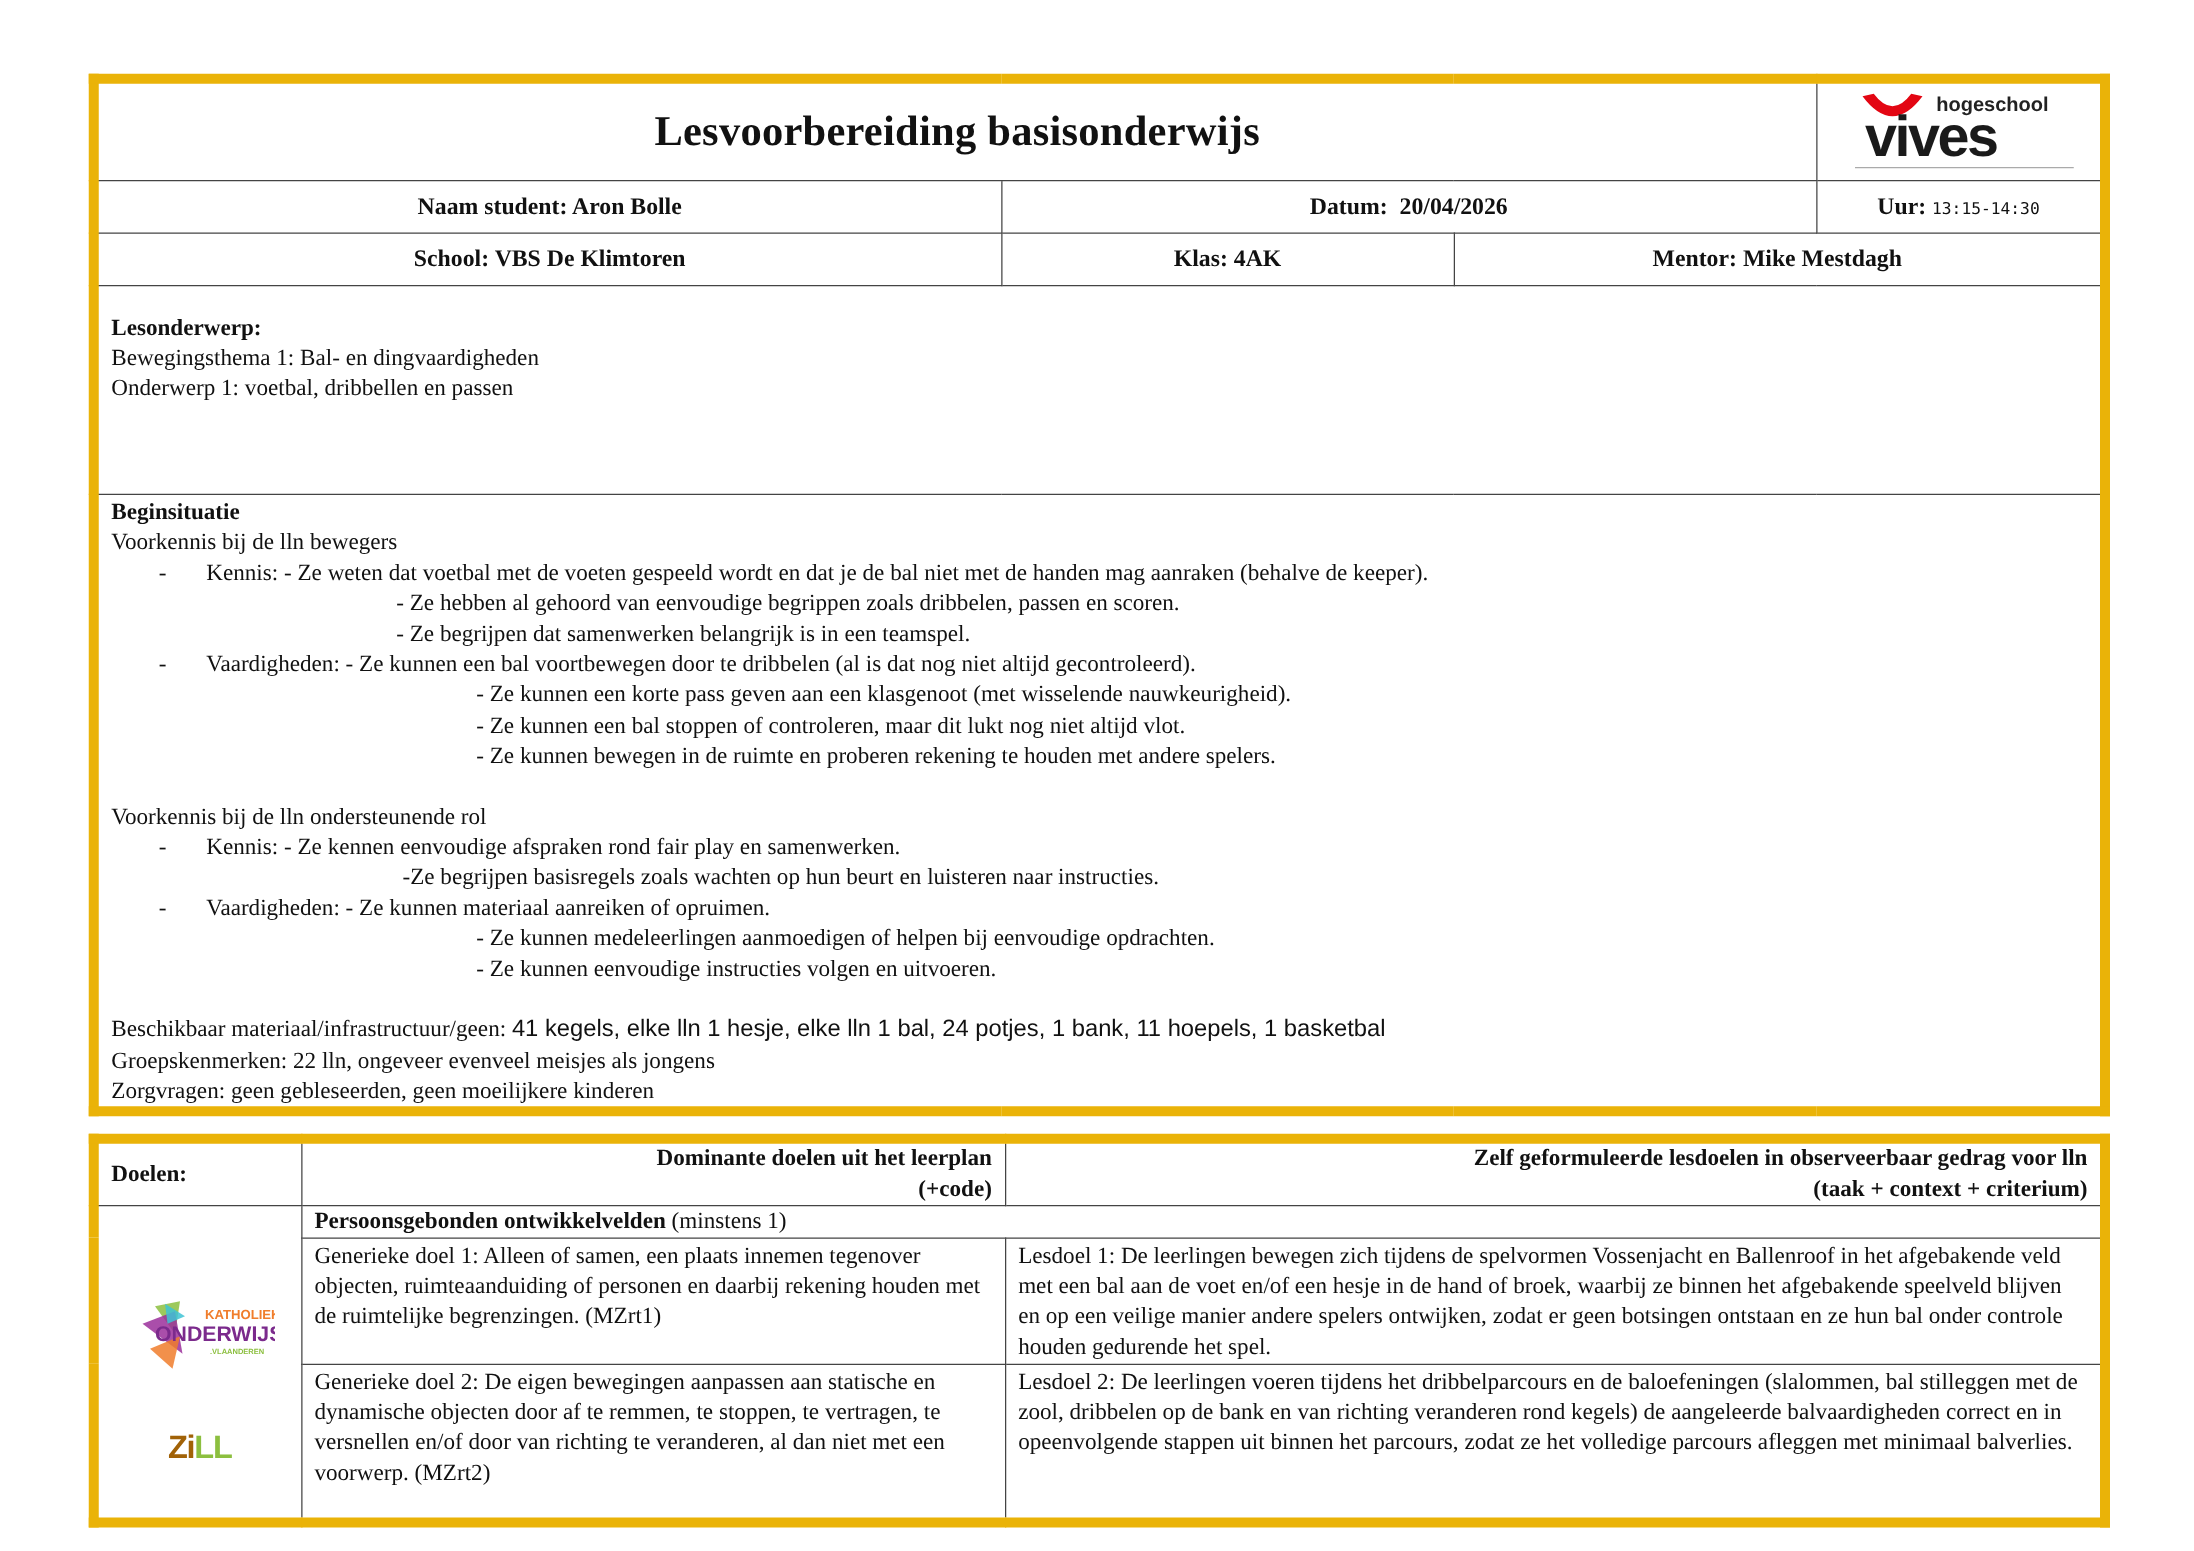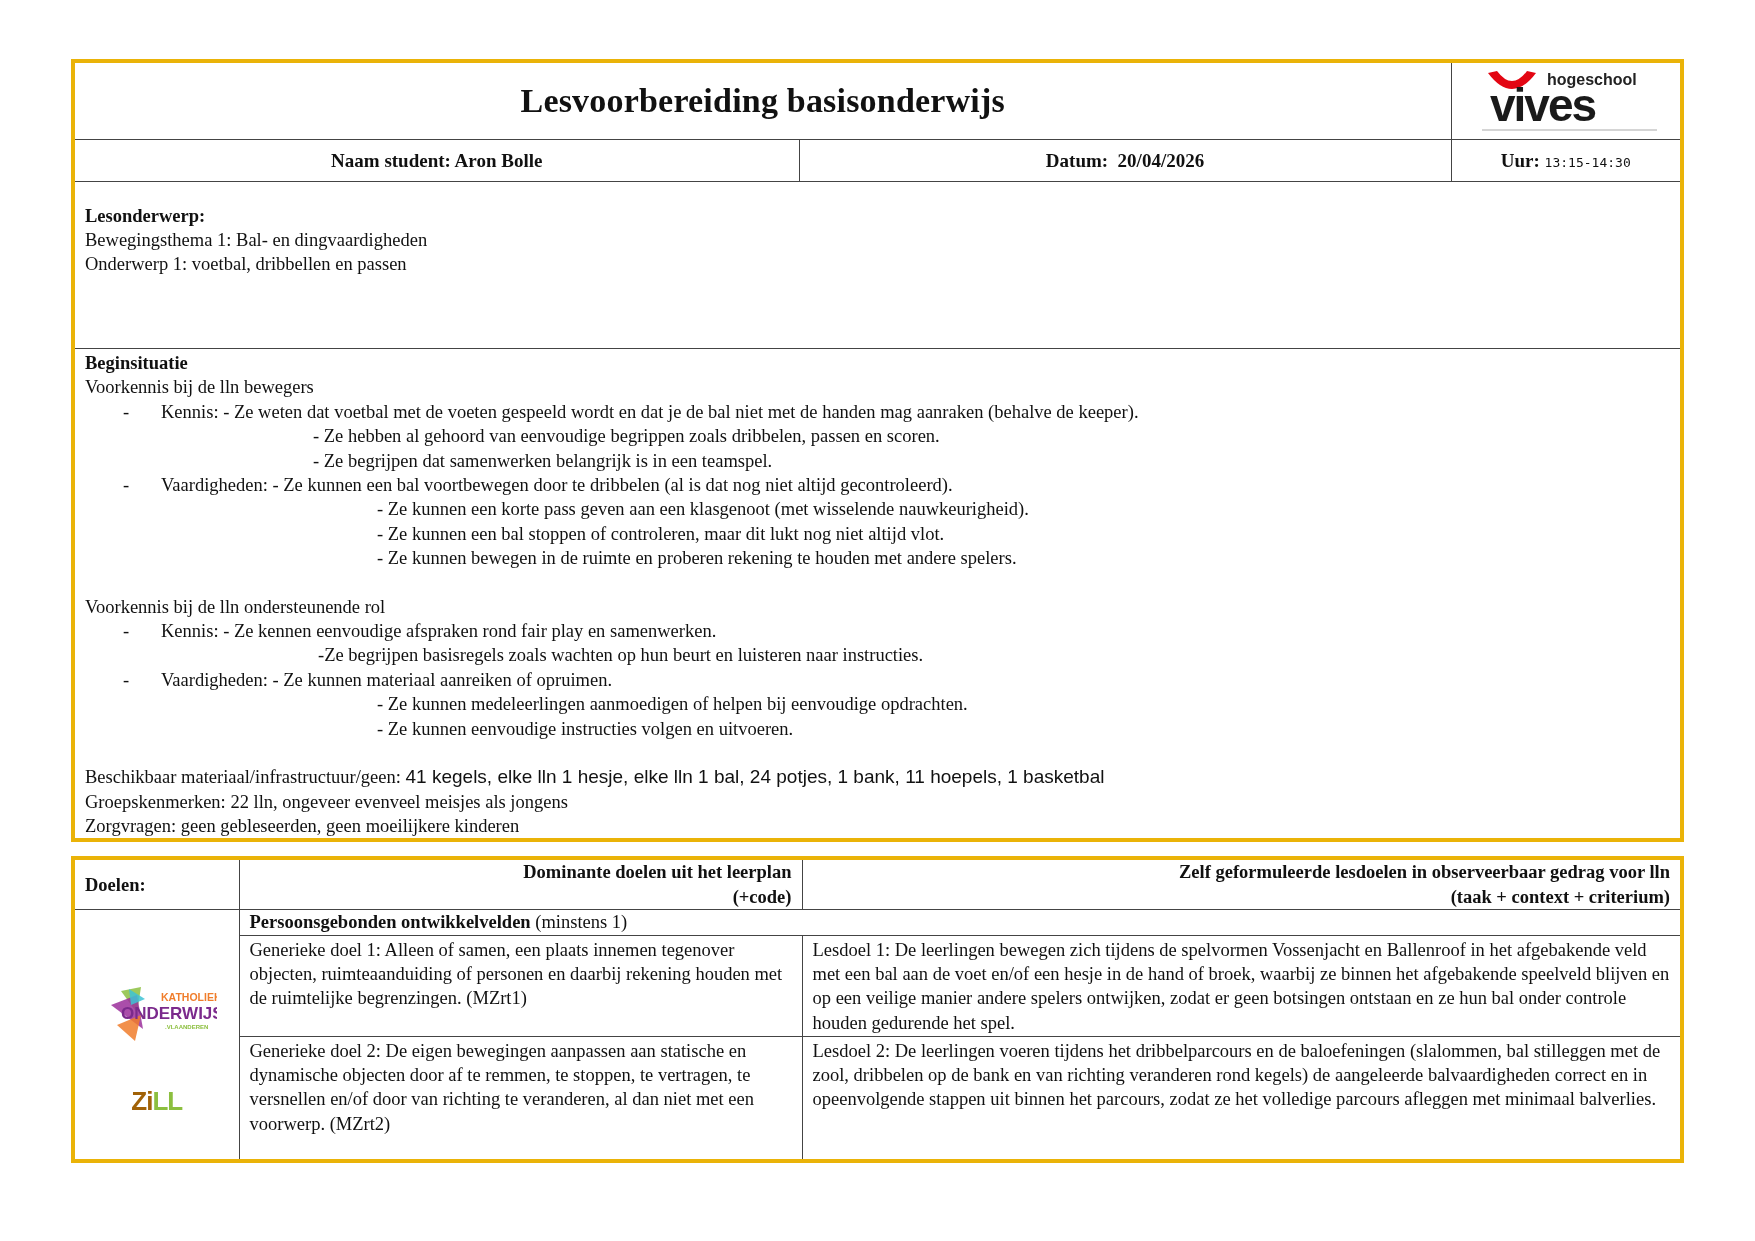--- a/index.html
+++ b/index.html
@@ -1,20 +1,20 @@
 <!DOCTYPE html>
 <html><head>
 <meta charset="utf-8">
 <style>
   html, body { margin: 0; padding: 0; background: #ffffff; }
   body { width: 1755px; height: 1241px; position: relative; font-family: "Liberation Serif", "DejaVu Serif", serif; color: #111; }
   .page { position: absolute; left: 71px; top: 59px; width: 1609px; }
   table { border-collapse: collapse; width: 100%; table-layout: fixed; }
   td, th { border: 1.5px solid #444; vertical-align: top; padding: 0 10px; }
-  .t1 { border: 4px solid #eab308; padding-left: 15px; }
+  .t1 { border: 8px solid #eab308; padding-left: 15px; }
   .title-cell { height: 74px; text-align: center; vertical-align: middle; font-weight: bold; font-size: 34px; letter-spacing: 0.2px; }
   .logo-cell { vertical-align: middle; padding: 0; }
   .meta { height: 41px; vertical-align: middle; font-weight: bold; font-size: 19px; text-align: center; }
   .meta .mono { font-family: "DejaVu Sans Mono", monospace; font-weight: normal; font-size: 13px; }
   .lesson { height: 144px; font-size: 18.5px; line-height: 24px; padding-top: 22px; }
   .bold { font-weight: bold; }
   .ital { }
   .begin { font-size: 18.5px; line-height: 24.4px; padding-top: 2px; padding-bottom: 0; }
   .li { display: flex; }
   .dash { width: 38px; padding-left: 38px; }
@@ -63,20 +63,34 @@
       <td colspan="2" class="meta">
         <span>Datum:</span>&nbsp;
         <span>20/04/2026</span>
       </td>
       <td class="meta">
         <span>Uur:</span>
         <span class="mono">13:15-14:30</span>
       </td>
     </tr>
     <tr>
+      <td class="meta">
+        <span>School:</span>
+        <span>VBS De Klimtoren</span>
+      </td>
+      <td class="meta">
+        <span>Klas:</span>
+        <span>4AK</span>
+      </td>
+      <td colspan="2" class="meta">
+        <span>Mentor:</span>
+        <span>Mike Mestdagh</span>
+      </td>
+    </tr>
+    <tr>
       <td colspan="4" class="lesson">
         <div class="bold">Lesonderwerp:</div>
         <div class="ital">Bewegingsthema 1: Bal- en dingvaardigheden</div>
         <div class="ital">Onderwerp 1: voetbal, dribbellen en passen</div>
       </td>
     </tr>
     <tr>
       <td colspan="4" class="begin">
         <div class="bold">Beginsituatie</div>
         <div class="ital">Voorkennis bij de lln bewegers</div>

